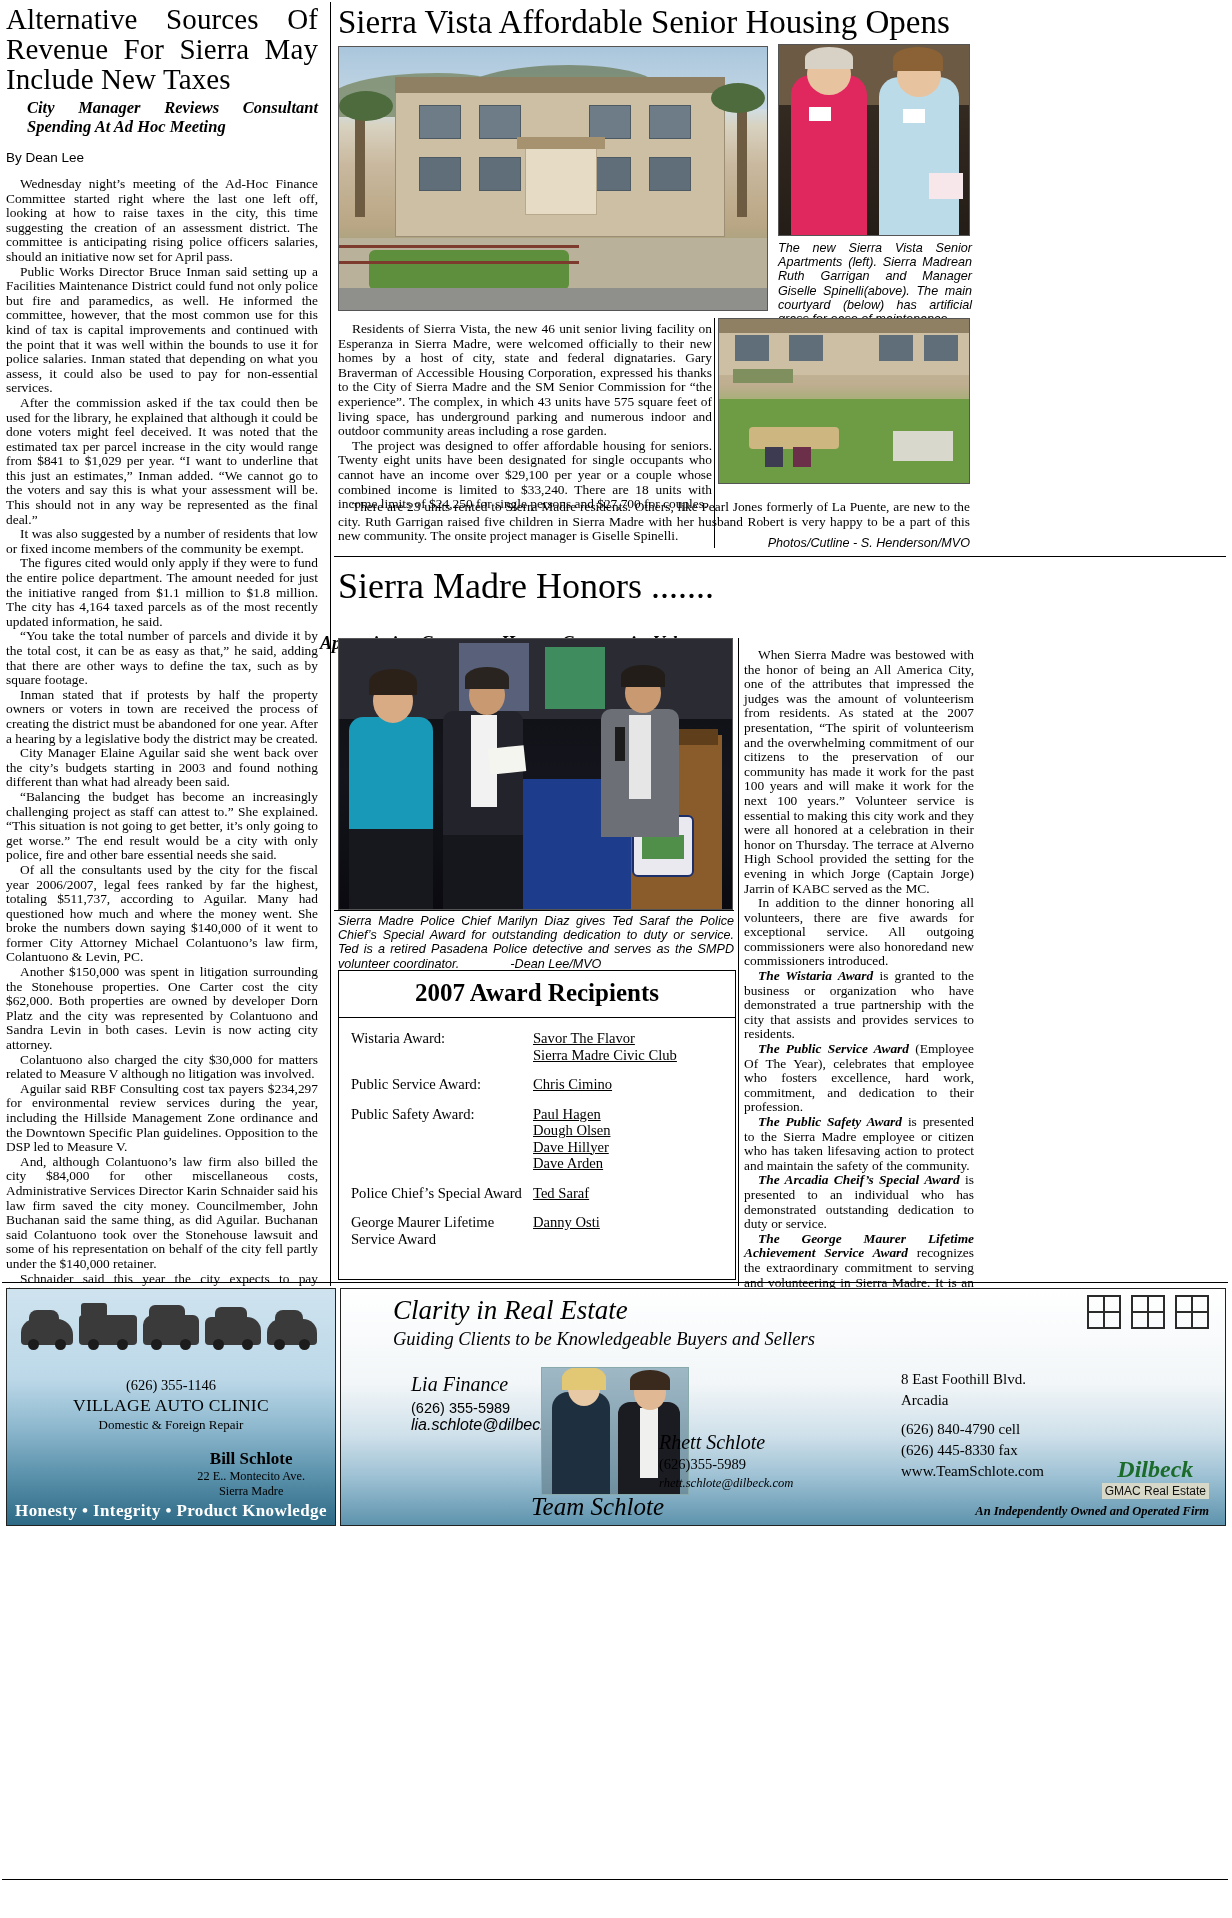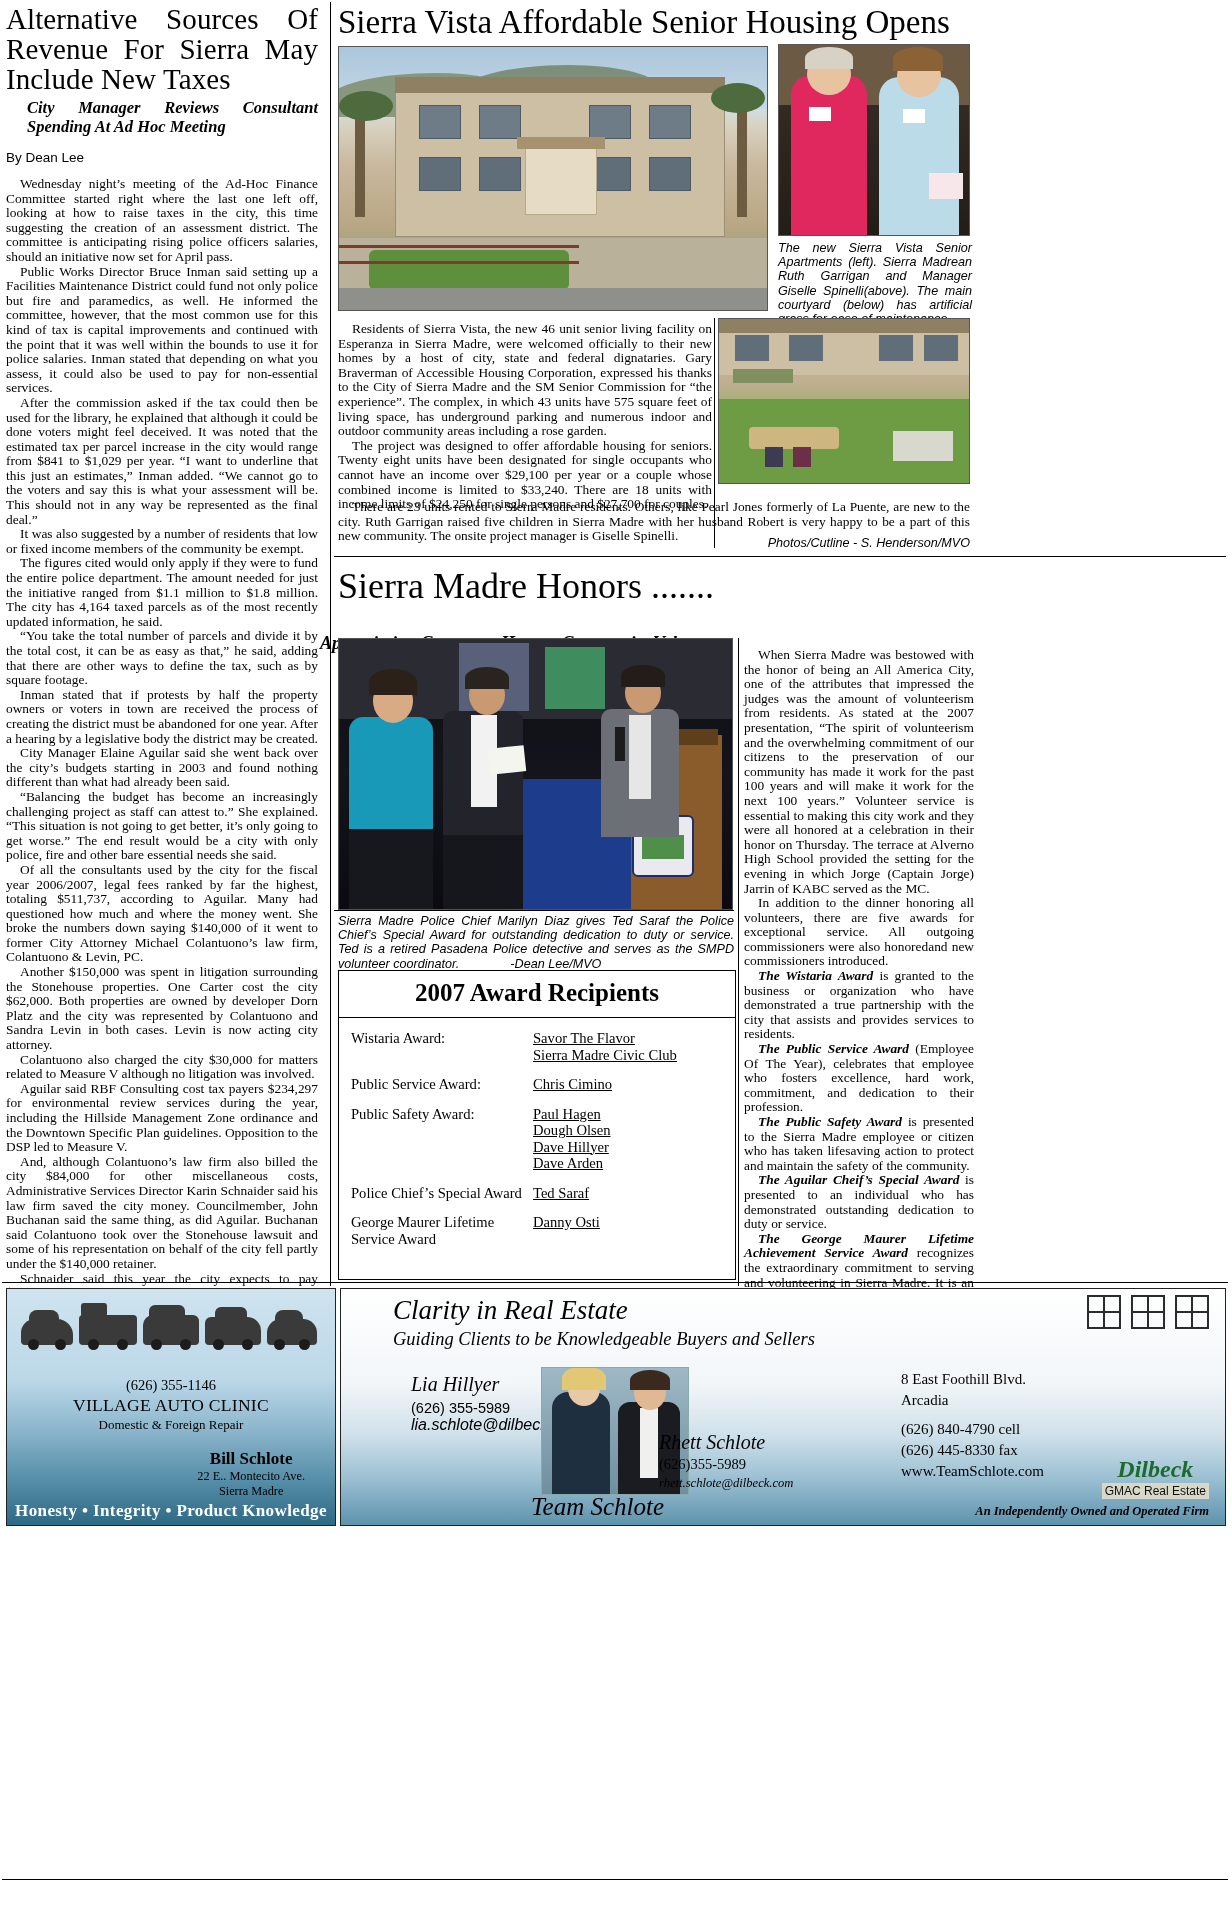--- a/index.html
+++ b/index.html
@@ -380,21 +380,21 @@
       </div>
     </div>
   </div>
 
   <div id="honors-col">
     <p>When Sierra Madre was bestowed with the honor of being an All America City, one of the attributes that impressed the judges was the amount of volunteerism from residents.   As stated at the 2007 presentation, “The spirit of volunteerism and the overwhelming commitment of our citizens to the preservation of our community has made it work for the past 100 years and will make it work for the next 100 years.”   Volunteer service is essential to making this city work and they were all honored at a celebration in their honor on Thursday.   The terrace at Alverno High School provided the setting for the evening in which Jorge (Captain Jorge) Jarrin of KABC  served as the MC.</p>
     <p>In addition to the dinner honoring all volunteers, there are five awards for exceptional service.   All outgoing commissioners were also honoredand new commissioners introduced.</p>
     <p><span class="awname">The Wistaria Award</span><span> is granted to the business or organization who have demonstrated a true partnership with the city that assists and provides services to residents.</span></p>
     <p><span class="awname">The Public Service Award</span><span> (Employee Of The Year), celebrates that employee who fosters excellence, hard work, commitment, and dedication to their profession.</span></p>
     <p><span class="awname">The Public Safety Award</span><span> is presented to the Sierra Madre employee or citizen who has taken lifesaving action to protect and maintain the safety of the community.</span></p>
-    <p><span class="awname">The Aguilar Cheif’s Special Award</span><span> is presented to an individual who has demonstrated outstanding dedication to duty or service.</span></p>
+    <p><span class="awname">The Arcadia Cheif’s Special Award</span><span> is presented to an individual who has demonstrated outstanding dedication to duty or service.</span></p>
     <p><span class="awname">The George Maurer Lifetime Achievement Service Award</span><span> recognizes the extraordinary commitment to serving and volunteering in Sierra Madre.  It is an acknowledgement of significant contributions over an entire career.</span></p>
   </div>
 
   <div id="ad-auto">
     <div id="ad-auto-inner">
 
       <div style="position:absolute;left:14px;top:26px;display:flex;gap:6px;align-items:flex-end;">
         <div style="width:52px;height:26px;background:#3a3a3a;border-radius:14px 16px 4px 4px;position:relative;">
           <div style="position:absolute;left:8px;top:-9px;width:30px;height:12px;background:#3a3a3a;border-radius:8px 8px 0 0;"></div>
           <div style="position:absolute;left:7px;bottom:-5px;width:11px;height:11px;background:#1c1c1c;border-radius:50%;"></div>
@@ -438,21 +438,21 @@
     <div id="real-title">Clarity in Real Estate</div>
     <div id="real-sub">Guiding Clients to be Knowledgeable Buyers and Sellers</div>
 
     <div id="real-windows">
       <div class="winicon"></div>
       <div class="winicon"></div>
       <div class="winicon"></div>
     </div>
 
     <div id="lia">
-      <div class="nm">Lia Hillyer</div>
+      <div class="nm">Lia Finance</div>
       <div class="ph">(626) 355-5989</div>
       <div class="em">lia.schlote@dilbeck.com</div>
     </div>
 
     <div style="position:absolute;left:200px;top:78px;width:148px;height:128px;overflow:hidden;border:1px solid #8aa;">
       <div style="position:absolute;inset:0;background:linear-gradient(#9fb8c6,#6f8f9f);"></div>
       <div style="position:absolute;left:10px;top:24px;width:58px;height:104px;background:#1e3040;border-radius:16px 16px 0 0;"></div>
       <div style="position:absolute;left:26px;top:4px;width:32px;height:34px;background:#e8c9a6;border-radius:50%;"></div>
       <div style="position:absolute;left:20px;top:-2px;width:44px;height:24px;background:#e2c874;border-radius:50% 50% 0 0;"></div>
       <div style="position:absolute;left:76px;top:34px;width:62px;height:94px;background:#1b1b22;border-radius:12px 12px 0 0;"></div>

